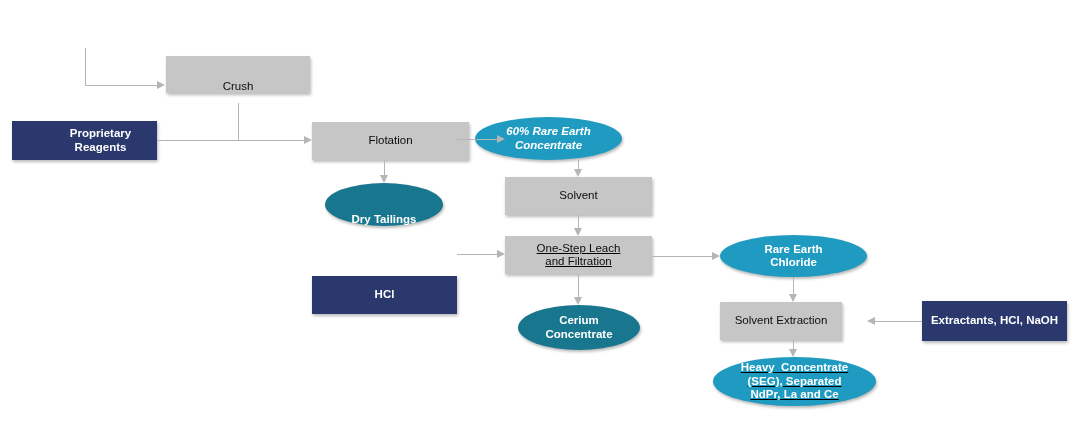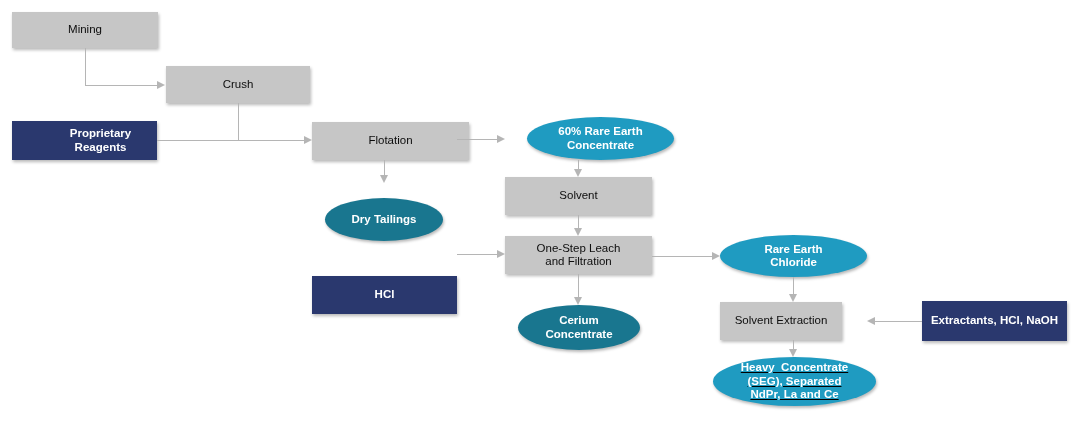--- a/index.html
+++ b/index.html
@@ -29,54 +29,51 @@
   .ah{position:absolute;width:0;height:0;}
   .ah-r{border-top:4px solid transparent;border-bottom:4px solid transparent;border-left:8px solid var(--connector);}
   .ah-l{border-top:4px solid transparent;border-bottom:4px solid transparent;border-right:8px solid var(--connector);}
   .ah-d{border-left:4px solid transparent;border-right:4px solid transparent;border-top:8px solid var(--connector);}
 </style>
 </head>
 <body>
 
 <div class="canvas">
 
-  <div class="node rect process" style="left:12px;top:12px;width:146px;height:36px;">
-    <span class="lbl">Mining</span>
-  </div>
 
-  <div class="node rect process" style="left:166px;top:66px;width:144px;height:37px;">
+  <div class="node rect process" style="left:166px;top:56px;width:144px;height:37px;align-items:flex-end;">
     <span class="lbl">Crush</span>
   </div>
 
   <div class="node rect reagent" style="left:12px;top:121px;width:145px;height:39px;padding-left:32px;">
     <span class="lbl">Proprietary Reagents</span>
   </div>
 
   <div class="node rect process" style="left:312px;top:122px;width:157px;height:38px;">
     <span class="lbl">Flotation</span>
   </div>
 
-  <div class="node ellipse product" style="left:527px;top:117px;width:147px;height:43px;">
+  <div class="node ellipse product" style="left:475px;top:117px;width:147px;height:43px;font-style:italic;">
     <span class="lbl">60% Rare Earth
 Concentrate</span>
   </div>
 
-  <div class="node ellipse byproduct" style="left:325px;top:198px;width:118px;height:43px;">
+  <div class="node ellipse byproduct" style="left:325px;top:183px;width:118px;height:43px;align-items:flex-end;">
     <span class="lbl">Dry Tailings</span>
   </div>
 
   <div class="node rect process" style="left:505px;top:177px;width:147px;height:38px;">
     <span class="lbl">Solvent</span>
   </div>
 
   <div class="node rect reagent" style="left:312px;top:235px;width:145px;height:38px;margin-top:41px;">
     <span class="lbl">HCl</span>
   </div>
 
-  <div class="node rect process" style="left:505px;top:236px;width:147px;height:38px;">
+  <div class="node rect process" style="left:505px;top:236px;width:147px;height:38px;text-decoration:underline;">
     <span class="lbl">One-Step Leach
 and Filtration</span>
   </div>
 
   <div class="node ellipse product" style="left:720px;top:235px;width:147px;height:42px;">
     <span class="lbl">Rare Earth
 Chloride</span>
   </div>
 
   <div class="node ellipse byproduct" style="left:518px;top:305px;width:122px;height:45px;">

